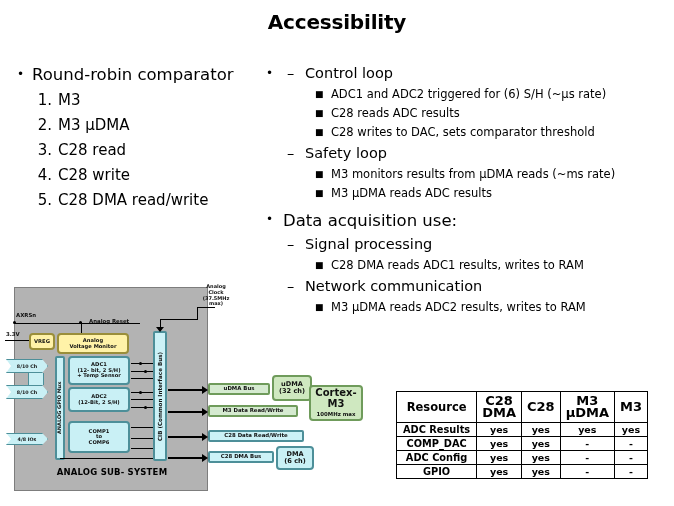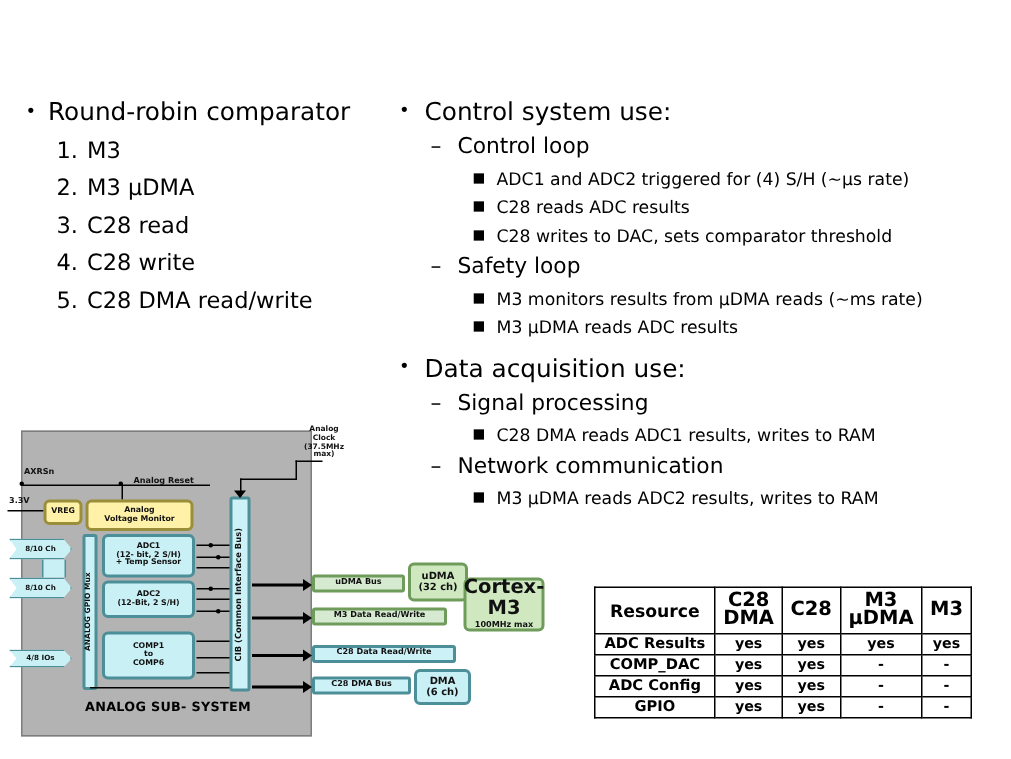--- a/index.html
+++ b/index.html
@@ -101,20 +101,21 @@
   }
   table.res th{font-size:13px;line-height:12px;padding:3px 5px;}
   table.res th.res-h{font-size:11.5px;}
   table.res td.rowh{font-size:9.8px;padding:1px 6px;}
 </style>
 </head>
 <body>
 
 <div class="slide">
 
+  <div class="title">Accessibility</div>
 
   <div class="col-left">
     <div class="l1">
       <span class="bul">•</span>
       <span>Round-robin comparator</span>
     </div>
     <ul class="numlist">
       <li>
         <span class="num">1.</span>
         <span>M3</span>
@@ -135,30 +136,29 @@
         <span class="num">5.</span>
         <span>C28 DMA read/write</span>
       </li>
     </ul>
   </div>
 
   <div class="col-right">
 
     <div class="r1">
       <span class="bul">•</span>
-      <span>Control system use:</span>
     </div>
 
     <div class="r2">
       <span class="dash">–</span>
       <span>Control loop</span>
     </div>
     <div class="r3">
       <span class="sq">■</span>
-      <span>ADC1 and ADC2 triggered for (4) S/H (~µs rate)</span>
+      <span>ADC1 and ADC2 triggered for (6) S/H (~µs rate)</span>
     </div>
     <div class="r3">
       <span class="sq">■</span>
       <span>C28 reads ADC results</span>
     </div>
     <div class="r3">
       <span class="sq">■</span>
       <span>C28 writes to DAC, sets comparator threshold</span>
     </div>
 
@@ -282,21 +282,21 @@
     <div class="blk grnl" style="left:208px;top:124px;width:90px;height:12px;font-size:5.4px;">M3 Data Read/Write</div>
     <div class="blk cyl" style="left:208px;top:149px;width:96px;height:12px;font-size:5.4px;">C28 Data Read/Write</div>
     <div class="blk cyl" style="left:208px;top:170px;width:66px;height:12px;font-size:5.4px;">C28 DMA Bus</div>
 
     <div class="blk grn" style="left:272px;top:94px;width:40px;height:26px;white-space:pre-line;font-size:6.6px;">uDMA
 (32 ch)</div>
     <div class="blk cyan" style="left:276px;top:165px;width:38px;height:24px;white-space:pre-line;font-size:6.6px;">DMA
 (6 ch)</div>
 
     <div class="blk grn" style="left:309px;top:104px;width:54px;height:36px;flex-direction:column;gap:2px;">
-      <span style="font-size:13px;">Cortex-M3</span>
+      <span style="font-size:10px;">Cortex-M3</span>
       <span style="font-size:5.4px;">100MHz max</span>
     </div>
 
   </div>
 
   <div class="tbl-wrap">
     <table class="res">
       <thead>
         <tr>
           <th class="res-h">

